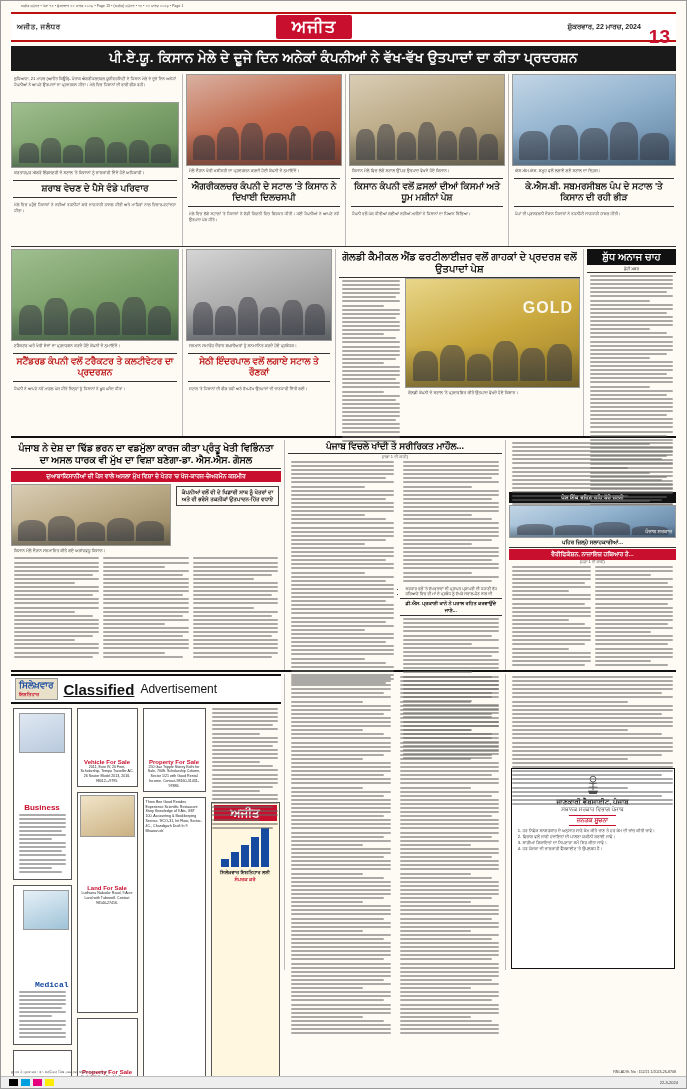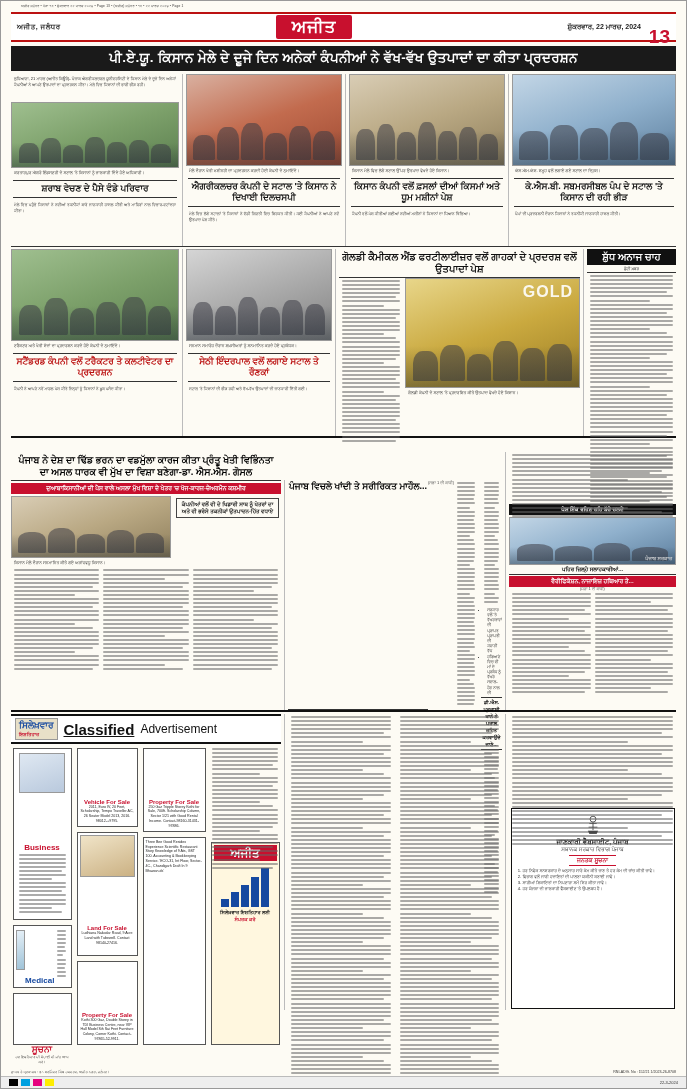--- a/index.html
+++ b/index.html
@@ -322,21 +322,21 @@
             <span></span>
             <span></span>
             <span></span>
             <span></span>
             <span></span>
             <span></span>
             <span></span>
         </div>
         <div style="flex:1;display:flex;flex-direction:column;">
           <div class="photo gold block" style="height:110px;position:relative;">
-            <div style="position:absolute;top:4px;right:6px;font-size:16px;font-weight:bold;color:#fff;letter-spacing:1px;opacity:.9;">GOLD</div>
+            <div style="position:absolute;top:20px;right:6px;font-size:16px;font-weight:bold;color:#fff;letter-spacing:1px;opacity:.9;">GOLD</div>
             <div class="people">
                 <i style="height:60%"></i>
                 <i style="height:72%"></i>
                 <i style="height:54%"></i>
                 <i style="height:80%"></i>
                 <i style="height:66%"></i>
                 <i style="height:74%"></i>
               </div>
           </div>
           <div class="cap">ਗੋਲਡੀ ਕੰਪਨੀ ਦੇ ਸਟਾਲ 'ਤੇ ਪ੍ਰਦਰਸ਼ਿਤ ਕੀਤੇ ਉਤਪਾਦ ਵੇਖਦੇ ਹੋਏ ਕਿਸਾਨ।</div>
@@ -406,21 +406,21 @@
           <span></span>
           <span></span>
           <span></span>
           <span></span>
           <span></span>
       </div>
 
     </div>
   </div>
 
-  <div class="cols" style="height:274px;border-top:2px solid #111;padding-top:14px;">
+  <div class="cols" style="height:234px;border-top:2px solid #111;padding-top:2px;">
 
     <div style="width:270px;display:flex;flex-direction:column;">
       <div style="font-size:9.5px;font-weight:bold;text-align:center;line-height:1.25;padding:2px;border-bottom:1px solid #333;">ਪੰਜਾਬ ਨੇ ਦੇਸ਼ ਦਾ ਢਿੱਡ ਭਰਨ ਦਾ ਵਡਮੁੱਲਾ ਕਾਰਜ ਕੀਤਾ ਪ੍ਰੰਤੂ ਖੇਤੀ ਵਿਭਿੰਨਤਾ ਦਾ ਅਸਲ ਧਾਰਕ ਵੀ ਮੁੱਖ ਦਾ ਵਿਸ਼ਾ ਬਣੇਗਾ-ਡਾ. ਐਸ.ਐਸ. ਗੋਸਲ</div>
       <div class="redbar" style="margin-top:2px;font-size:6px;">ਦੁਆਬਾਕਿਸਾਨੀਆਂ ਦੀ ਪੈਸ ਵਾਲੇ ਅਸਲਾ ਮੁੱਖ ਵਿਸ਼ਾ ਦੇ ਖੇਤਰ 'ਚ ਖੋਜ-ਕਾਰਜ-ਚੇਅਰਮੈਨ ਕਸ਼ਮੀਰ</div>
       <div style="display:flex;gap:3px;margin-top:2px;">
         <div style="width:160px;">
           <div class="photo warm block" style="height:62px;">
             <div class="people">
                 <i style="height:78%"></i>
                 <i style="height:90%"></i>
@@ -508,21 +508,21 @@
           <span></span>
           <span></span>
           <span></span>
           <span></span>
           <span></span>
           <span></span>
       </div>
 
     </div>
 
-    <div class="rule-v" style="width:218px;display:flex;flex-direction:row;padding-left:3px;margin-top:28px;">
+    <div class="rule-v" style="width:218px;display:flex;flex-direction:column;padding-left:3px;">
       <div style="font-size:9px;font-weight:bold;text-align:center;border-bottom:1px solid #333;padding:1px;">ਪੰਜਾਬ ਵਿਚਲੇ ਖਾਂਦੀ ਤੇ ਸਰੀਰਿਕਤ ਮਾਹੌਲ...</div>
       <div style="font-size:4px;text-align:center;color:#444;">(ਸਫ਼ਾ 1 ਦੀ ਬਾਕੀ)</div>
       <div style="display:flex;gap:3px;flex:1;">
         <div class="lines" style="flex:1;">
           <span></span>
             <span></span>
             <span></span>
             <span></span>
             <span></span>
             <span></span>
@@ -773,21 +773,21 @@
                 <span></span>
                 <span></span>
                 <span></span>
                 <span></span>
                 <span></span>
                 <span></span>
                 <span></span>
                 <span></span>
               </div>
           </div>
-          <div class="ad-box" style="flex:1;display:flex;flex-direction:row;align-items:flex-start;">
+          <div class="ad-box" style="flex:1;display:flex;flex-direction:column;align-items:flex-end;font-family:Liberation Mono, monospace;">
             <div style="width:46px;height:40px;background:linear-gradient(160deg,#e6f0f7,#9fc3d8);border:1px solid #999;margin:2px 0;"></div>
             <div class="ad-title blue" style="font-size:8px;">Medical</div>
             <div class="lines" style="width:100%;">
                 <span></span>
                 <span></span>
                 <span></span>
                 <span></span>
                 <span></span>
                 <span></span>
                 <span></span>

